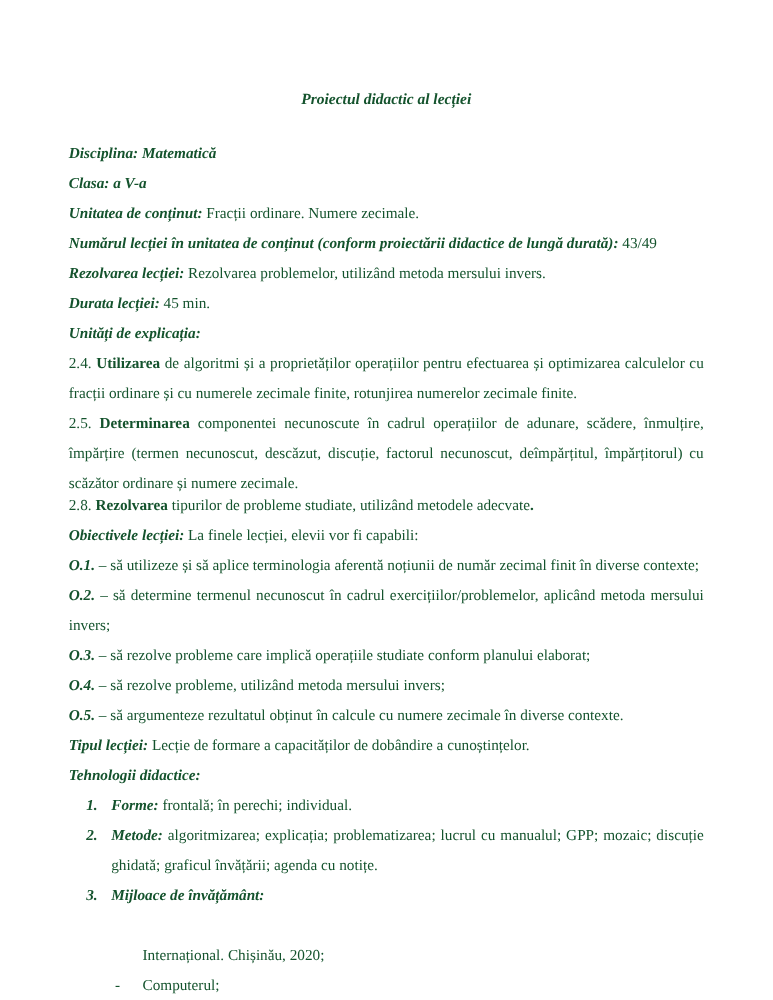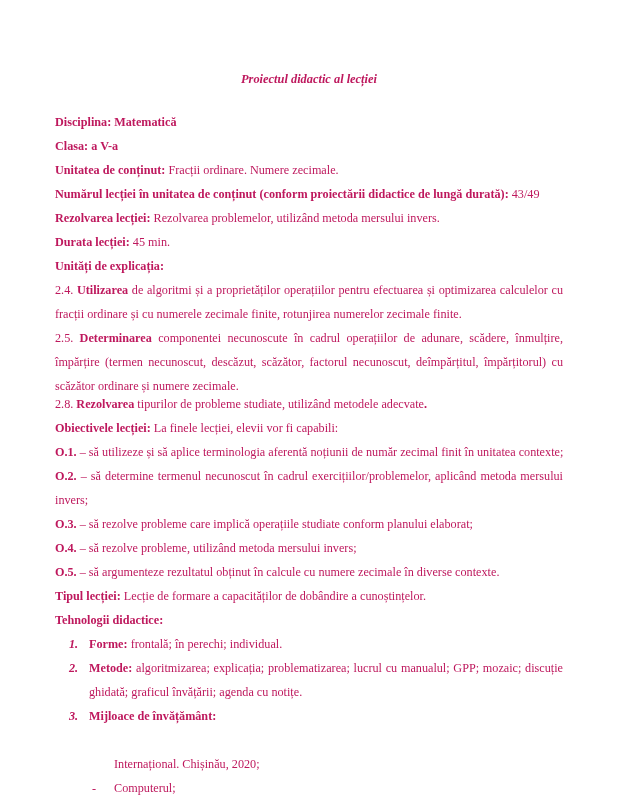--- a/index.html
+++ b/index.html
@@ -1,25 +1,25 @@
 <!DOCTYPE html>
 <html><head>
   <meta charset="utf-8">
   <style>
     html, body { margin: 0; padding: 0; background: #ffffff; }
     body { width: 618px; height: 800px; overflow: hidden; position: relative; }
     .page {
       position: absolute; left: 0; top: 0; width: 618px; height: 592px;
-      background: #ffffff; color: #be185d;
+      background: #ffffff; color: #14532d;
       font-family: "Liberation Serif", "DejaVu Serif", serif;
       font-size: 12.2px;
     }
     .line { position: absolute; left: 55px; white-space: nowrap; line-height: 14px; }
     .just { width: 508px; text-align: justify; text-align-last: justify; white-space: normal; }
-    .bi { font-weight: bold; }
+    .bi { font-weight: bold; font-style: italic; }
     .b { font-weight: bold; }
     .title { position: absolute; left: 0; width: 618px; top: 72px; text-align: center;
              font-weight: bold; font-style: italic; font-size: 12.4px; }
     .num { display: inline-block; width: 20px; font-weight: bold; font-style: italic; }
     .dash { display: inline-block; width: 22px; }
   </style>
 </head>
 <body>
 
 <div class="page">
@@ -48,33 +48,33 @@
   <div class="line bi" style="top:259px">Unități de explicația:</div>
 
   <div class="line just" style="top:283px">
     <span>2.4.</span> <span class="b">Utilizarea</span><span> de algoritmi și a proprietăților operațiilor pentru efectuarea și optimizarea calculelor cu</span>
   </div>
   <div class="line" style="top:307px">fracții ordinare și cu numerele zecimale finite, rotunjirea numerelor zecimale finite.</div>
 
   <div class="line just" style="top:331px">
     <span>2.5.</span> <span class="b">Determinarea</span><span> componentei necunoscute în cadrul operațiilor de adunare, scădere, înmulțire,</span>
   </div>
-  <div class="line just" style="top:355px">împărțire (termen necunoscut, descăzut, scăzător, factorul necunoscut, deîmpărțitul, împărțitorul) cu</div>
+  <div class="line just" style="top:355px">împărțire (termen necunoscut, descăzut, discuție, factorul necunoscut, deîmpărțitul, împărțitorul) cu</div>
   <div class="line" style="top:379px">scăzător ordinare și numere zecimale.</div>
 
   <div class="line" style="top:397px">
     <span>2.8.</span> <span class="b">Rezolvarea</span><span> tipurilor de probleme studiate, utilizând metodele adecvate</span><span class="b">.</span>
   </div>
 
   <div class="line" style="top:421px">
     <span class="bi">Obiectivele lecției:</span><span>  La finele lecției, elevii vor fi capabili:</span>
   </div>
 
   <div class="line" style="top:445px">
-    <span class="bi">O.1.</span><span>  – să utilizeze și să aplice terminologia aferentă noțiunii de număr zecimal finit în unitatea contexte;</span>
+    <span class="bi">O.1.</span><span>  – să utilizeze și să aplice terminologia aferentă noțiunii de număr zecimal finit în diverse contexte;</span>
   </div>
   <div class="line just" style="top:469px">
     <span class="bi">O.2.</span><span> – să determine termenul necunoscut în cadrul exercițiilor/problemelor, aplicând metoda mersului</span>
   </div>
   <div class="line" style="top:493px">invers;</div>
   <div class="line" style="top:517px">
     <span class="bi">O.3.</span><span> – să rezolve probleme care implică operațiile studiate conform planului elaborat;</span>
   </div>
   <div class="line" style="top:541px">
     <span class="bi">O.4.</span><span> – să  rezolve probleme, utilizând metoda mersului invers;</span>

